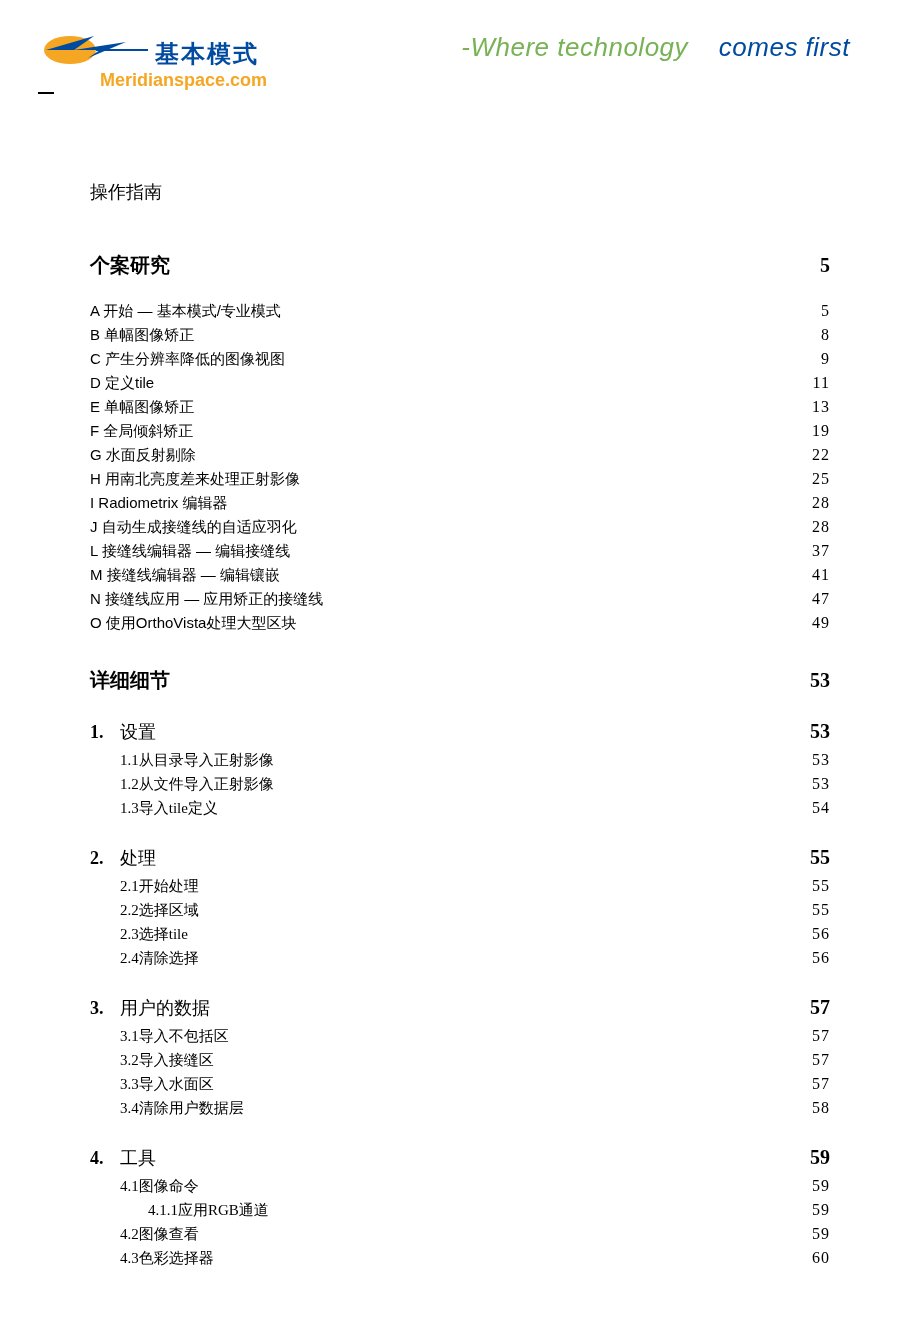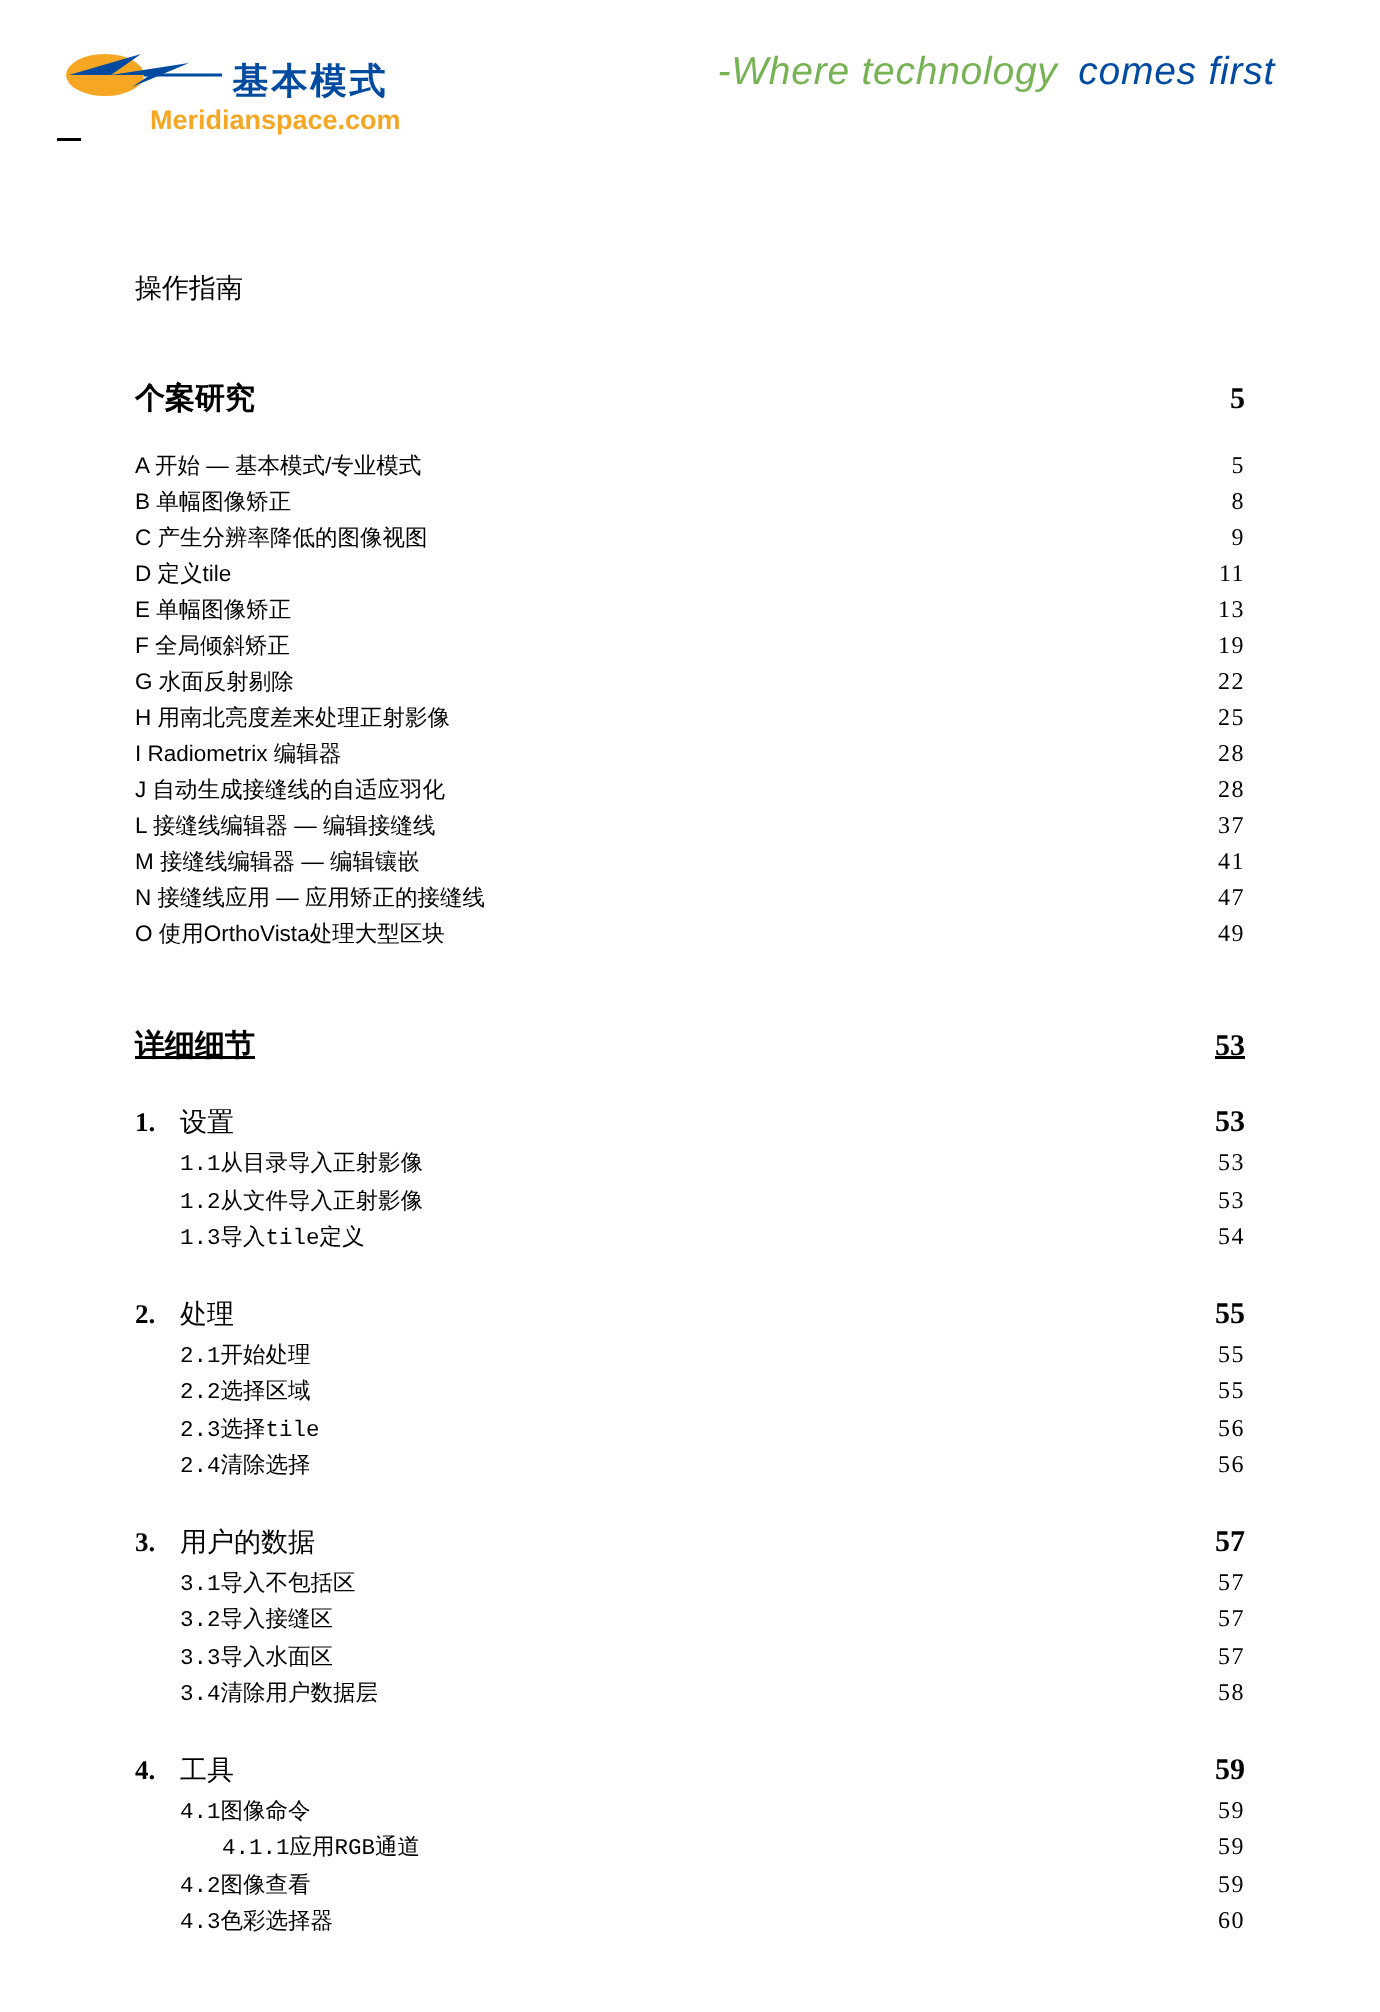--- a/index.html
+++ b/index.html
@@ -42,21 +42,21 @@
   }
   .tagline {
     position: absolute;
     right: 70px;
     top: 32px;
     font-family: Impact, "Arial Narrow", sans-serif;
     font-size: 26px;
     letter-spacing: 0.5px;
   }
   .tagline .t1 { color: #77b255; font-style: italic; }
-  .tagline .t2 { color: #004a9f; font-style: italic; margin-left: 6px; text-align: center; }
+  .tagline .t2 { color: #004a9f; font-style: italic; margin-left: 23px; text-align: center; }
   .hdash {
     position: absolute;
     left: 38px;
     top: 92px;
     width: 16px;
     height: 2px;
     background: #000;
   }
 
   .content {
@@ -94,21 +94,21 @@
   }
   .toc-label { font-family: Liberation Sans, sans-serif; white-space: pre; }
   .toc-page {
     font-family: "Times New Roman", serif;
     font-size: 16px;
     letter-spacing: 1px;
     min-width: 28px;
     text-align: right;
   }
 
-  .gap-lg { margin-top: 48px; text-decoration: underline; }
+  .gap-lg { margin-top: 32px; }
 
   .sub-head-row {
     display: flex;
     justify-content: space-between;
     align-items: baseline;
     margin-top: 26px;
     margin-bottom: 4px;
   }
   .sub-head-num {
     font-family: "Times New Roman", serif;
@@ -124,21 +124,21 @@
   }
   .sub-item-row {
     display: flex;
     justify-content: space-between;
     align-items: baseline;
     line-height: 1.5;
     font-size: 15px;
     padding-left: 30px;
   }
   .sub-item-row.indent2 { padding-left: 58px; }
-  .sub-item-label { font-family: Liberation Mono, monospace; }
+  .sub-item-label { font-family: Liberation Serif, serif; }
 </style>
 </head>
 <body>
 
 <div class="header">
   <div class="logo-block">
     <svg class="logo-svg" width="110" height="44" viewBox="0 0 110 44">
       <ellipse cx="30" cy="22" rx="26" ry="14" fill="#f5a623"></ellipse>
       <path d="M6 22 L54 8 L34 22 L86 14 L48 30 L60 22 Z" fill="#004a9f"></path>
       <line x1="56" y1="22" x2="108" y2="22" stroke="#004a9f" stroke-width="2"></line>

